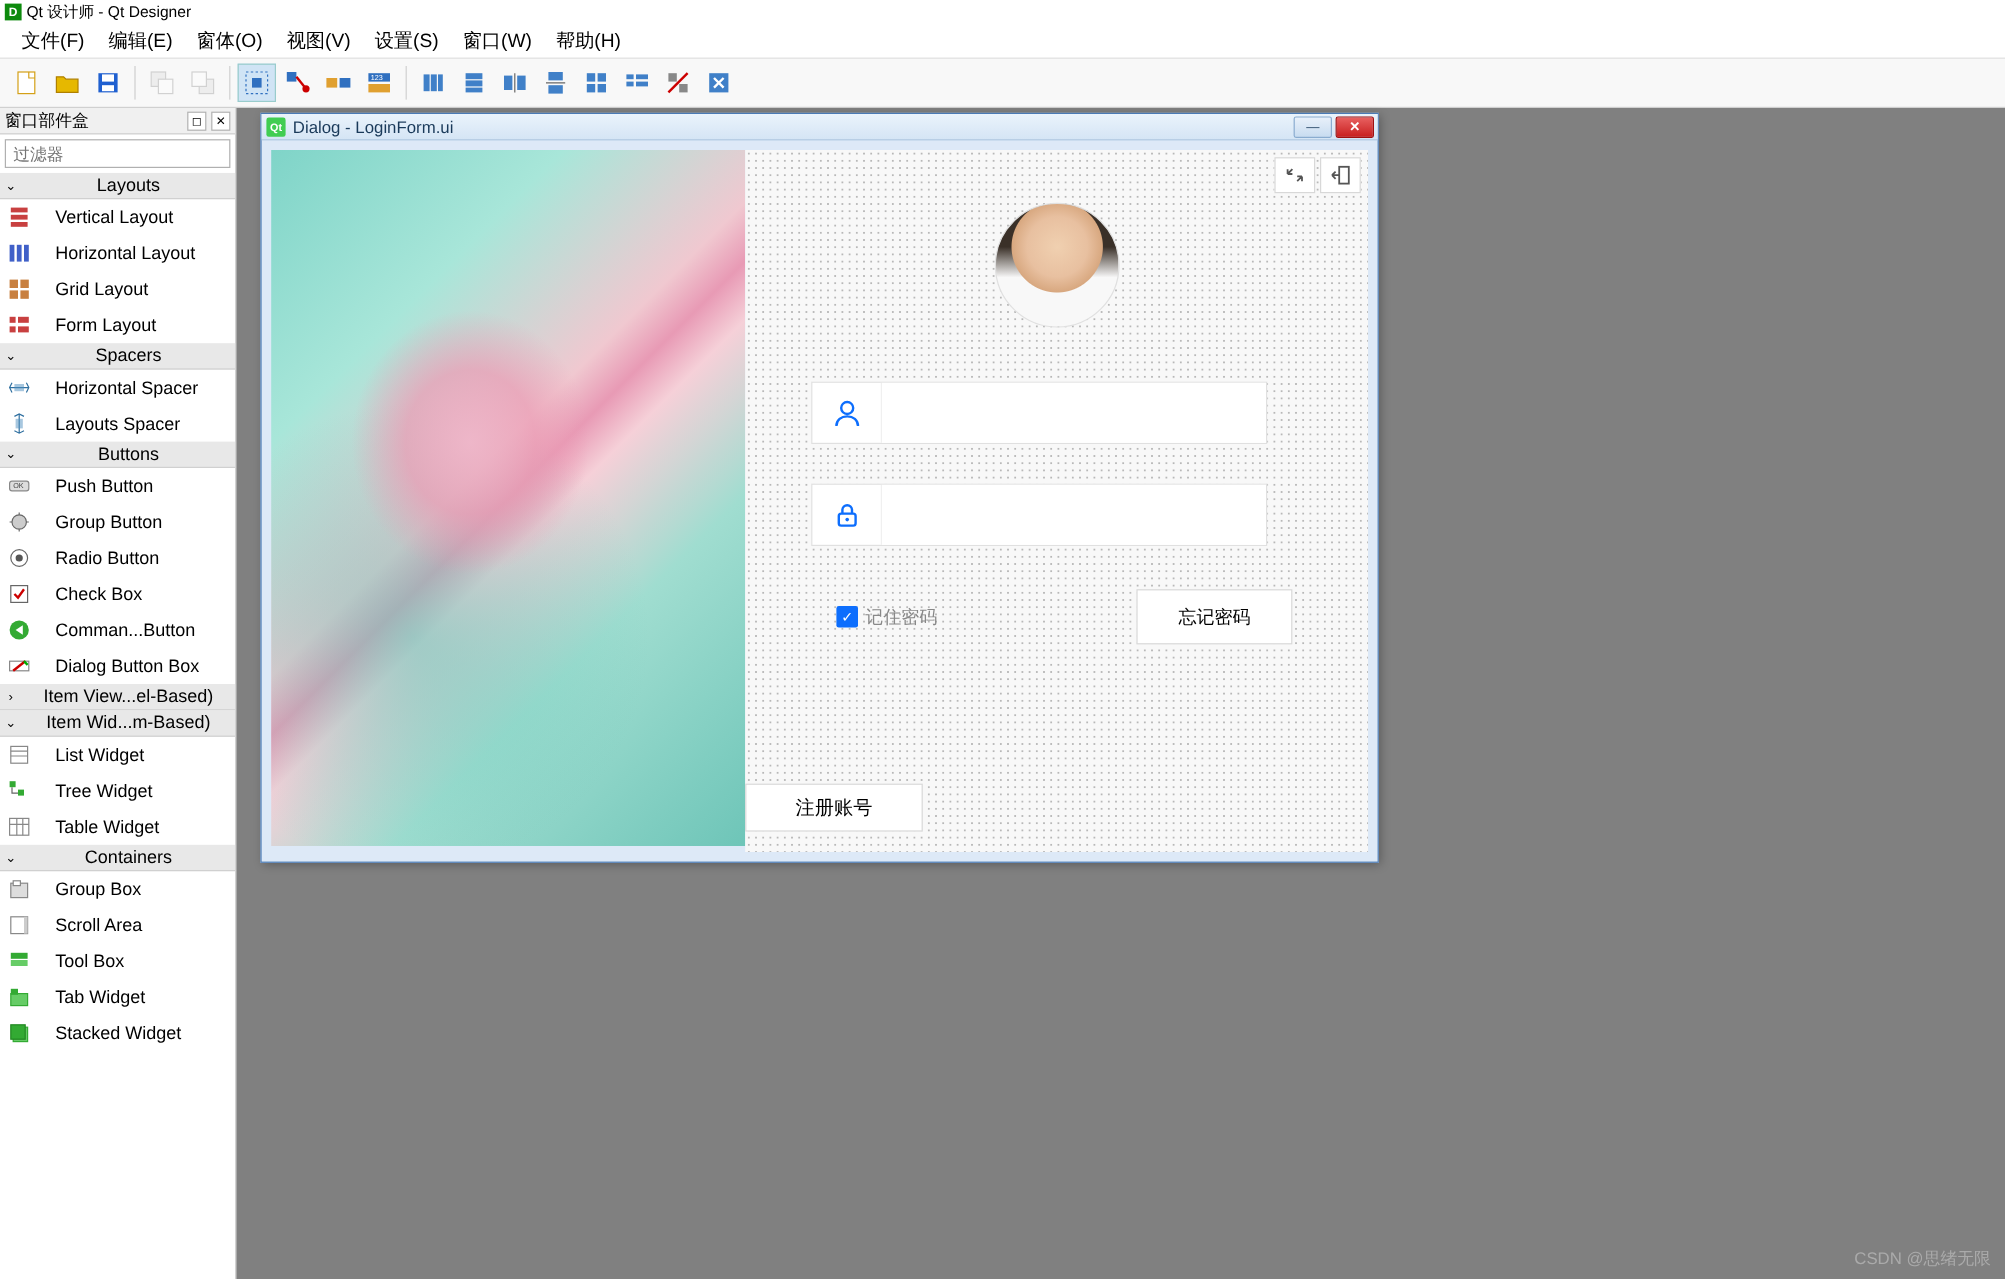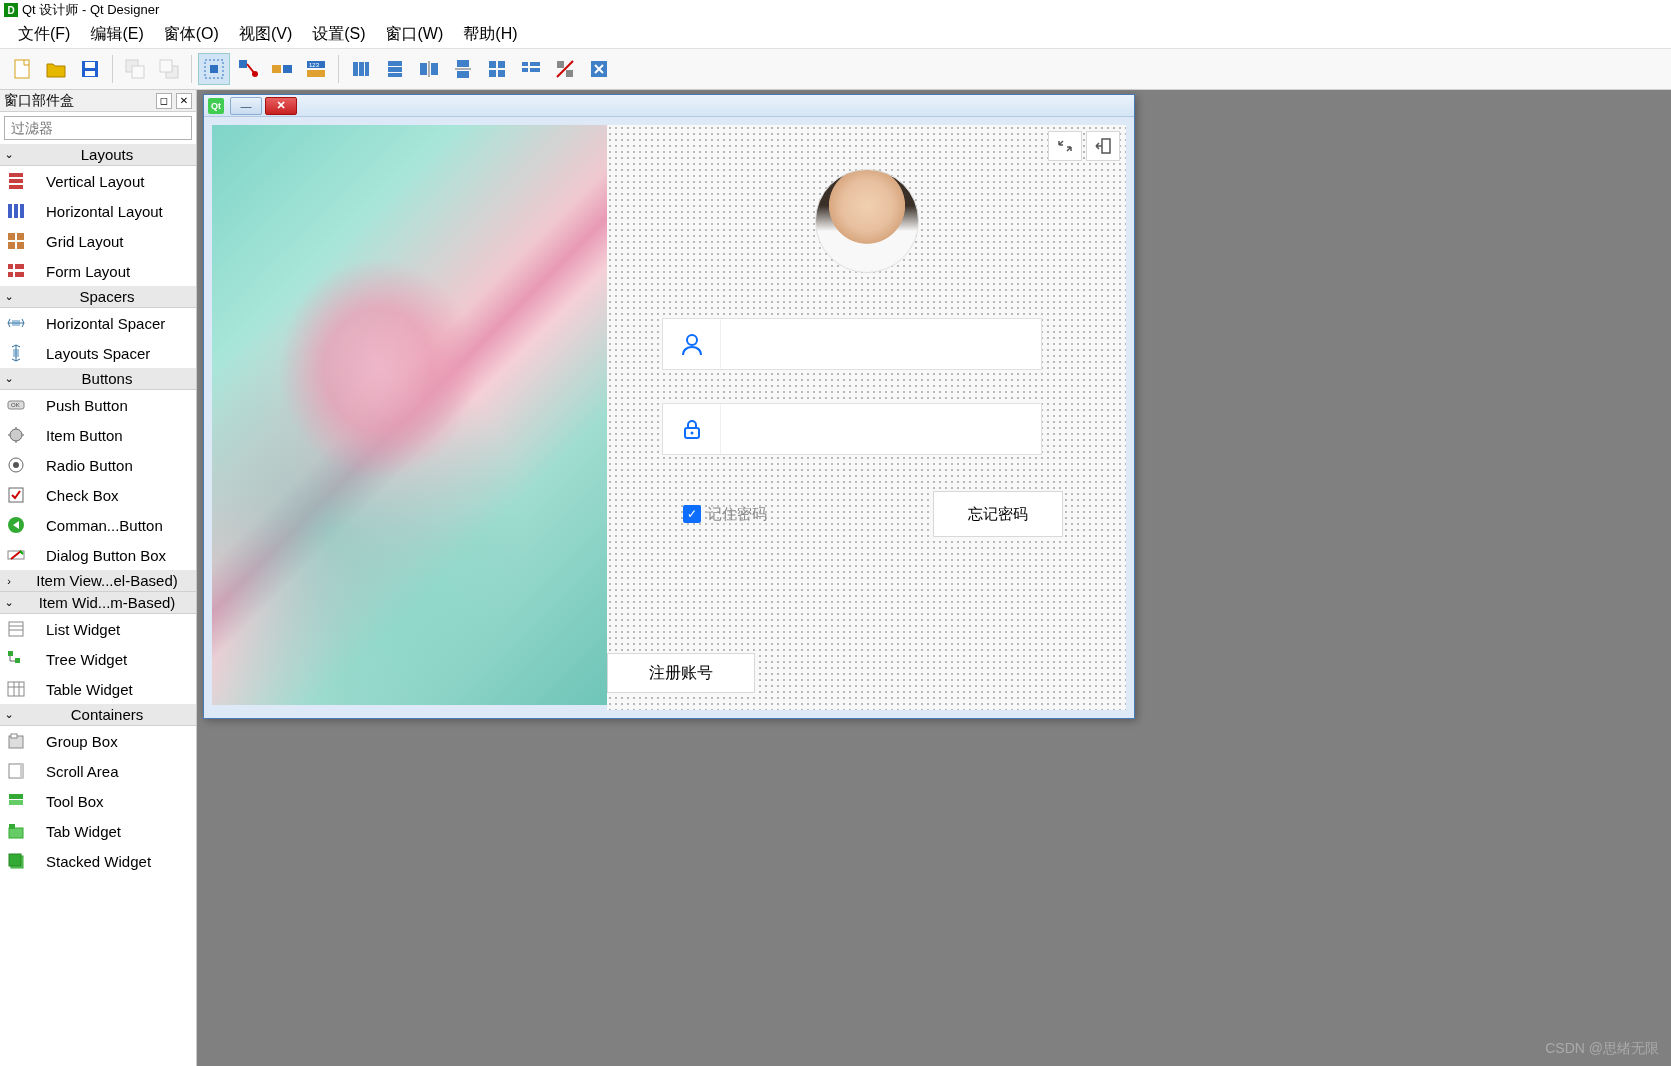--- a/index.html
+++ b/index.html
@@ -35,21 +35,21 @@
 .cat { height: 22px; background: #e8e8e8; display: flex; align-items: center; border-bottom: 1px solid #d0d0d0; cursor: pointer; }
 .cat .expand { width: 18px; text-align: center; font-size: 11px; }
 .cat .cat-label { flex: 1; text-align: center; font-weight: normal; }
 .item { height: 30px; display: flex; align-items: center; padding-left: 6px; cursor: pointer; gap: 20px; }
 .item .item-icon { width: 20px; height: 20px; display: flex; align-items: center; justify-content: center; }
 
 
 .canvas { flex: 1; background: #808080; position: relative; }
 
 
-.dialog-win { position: absolute; left: 6px; top: 4px; width: 932px; height: 625px; background: #dde9f7; border: 1px solid #4a7ab5; box-shadow: 2px 2px 8px rgba(0,0,0,0.3); }
+.dialog-win { position: absolute; left: 20px; top: 4px; width: 932px; height: 625px; background: #dde9f7; border: 1px solid #4a7ab5; box-shadow: 2px 2px 8px rgba(0,0,0,0.3); }
 .dialog-titlebar { height: 22px; background: linear-gradient(#eaf3fb, #d5e5f5); display: flex; align-items: center; padding-left: 4px; border-bottom: 1px solid #b0c8e0; }
 .dialog-titlebar .qt-icon { width: 16px; height: 16px; background: #41cd52; border-radius: 2px; color: #fff; font-size: 9px; font-weight: bold; display: flex; align-items: center; justify-content: center; margin-right: 6px; }
 .dialog-titlebar .dlg-title { flex: 1; font-size: 14px; color: #1a3a5a; }
 .dialog-titlebar .win-btns { display: flex; }
 .dialog-titlebar .win-btn { width: 32px; height: 18px; margin-right: 3px; border-radius: 2px; display: flex; align-items: center; justify-content: center; cursor: pointer; font-size: 11px; }
 .win-btn.min { background: linear-gradient(#e8f0fa,#c8dcf0); border: 1px solid #8aacd0; color: #2a4a6a; }
 .win-btn.close { background: linear-gradient(#e86060,#c82020); border: 1px solid #a01010; color: #fff; font-weight: bold; }
 
 .dialog-body { display: flex; height: calc(100% - 22px); padding: 8px; gap: 0; }
 .left-img { width: 395px; height: 580px; background: linear-gradient(135deg, #7fd4c8 0%, #a8e6d9 25%, #f0c8d0 45%, #e89ab5 50%, #f5d0d8 55%, #a0ddd0 70%, #6ec5b8 100%); position: relative; overflow: hidden; }
@@ -314,21 +314,21 @@
           </span>
           <span>Push Button</span>
         </div>
         <div class="item">
           <span class="item-icon">
             <svg width="20" height="20">
               <circle cx="10" cy="10" r="6" fill="#ccc" stroke="#666"></circle>
               <path d="M10 4v-2M10 18v-2M4 10h-2M18 10h-2" stroke="#666"></path>
             </svg>
           </span>
-          <span>Item Button</span>
+          <span>Group Button</span>
         </div>
         <div class="item">
           <span class="item-icon">
             <svg width="20" height="20">
               <circle cx="10" cy="10" r="7" fill="#fff" stroke="#666"></circle>
               <circle cx="10" cy="10" r="3" fill="#555"></circle>
             </svg>
           </span>
           <span>Radio Button</span>
         </div>
@@ -448,20 +448,21 @@
           </span>
           <span>Stacked Widget</span>
         </div>
       </div>
   </div>
 
   <div class="canvas">
     <div class="dialog-win">
       <div class="dialog-titlebar">
         <div class="qt-icon">Qt</div>
+        <div class="dlg-title">Dialog - LoginForm.ui</div>
         <div class="win-btns">
           <div class="win-btn min">—</div>
           <div class="win-btn close">✕</div>
         </div>
       </div>
       <div class="dialog-body">
         <div class="left-img"></div>
         <div class="right-form">
           <div class="top-icons">
             <div class="ti">

